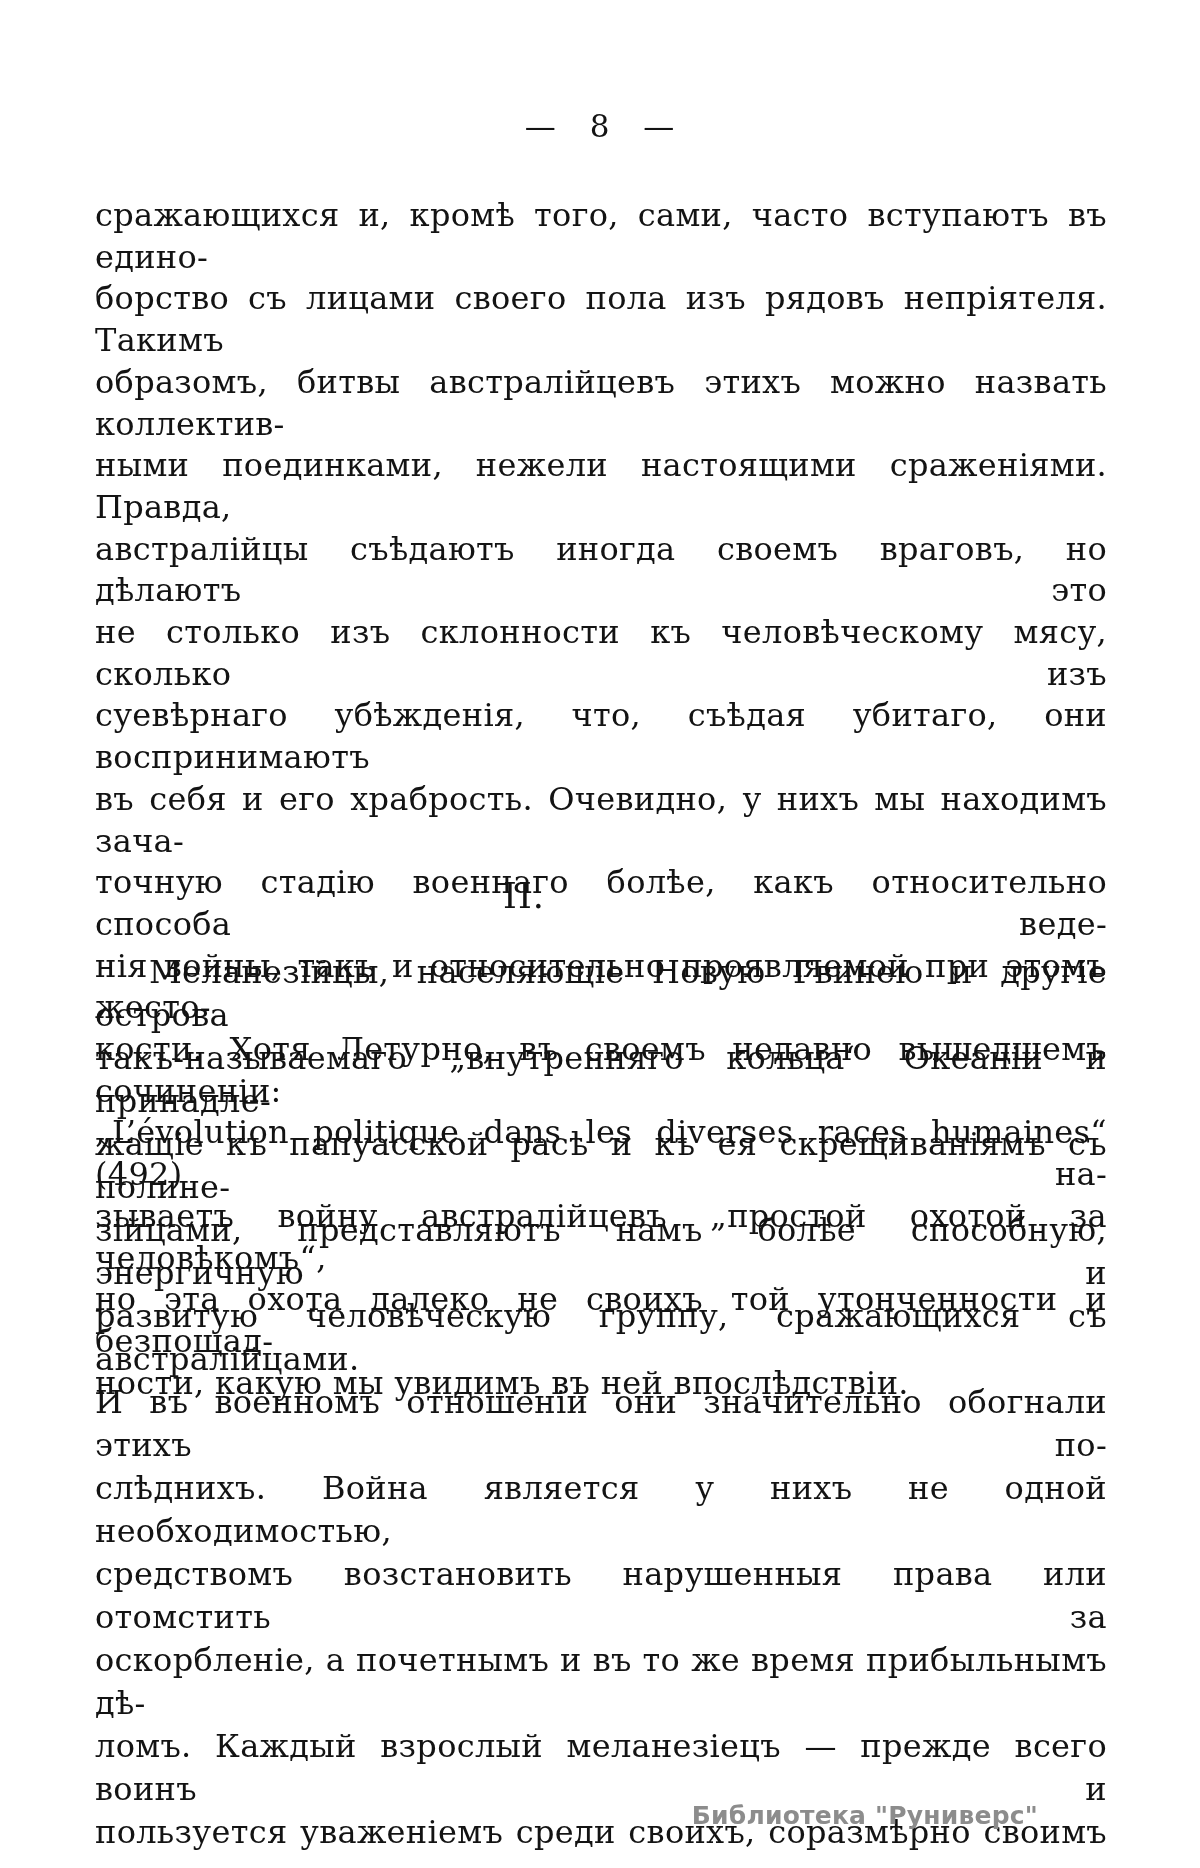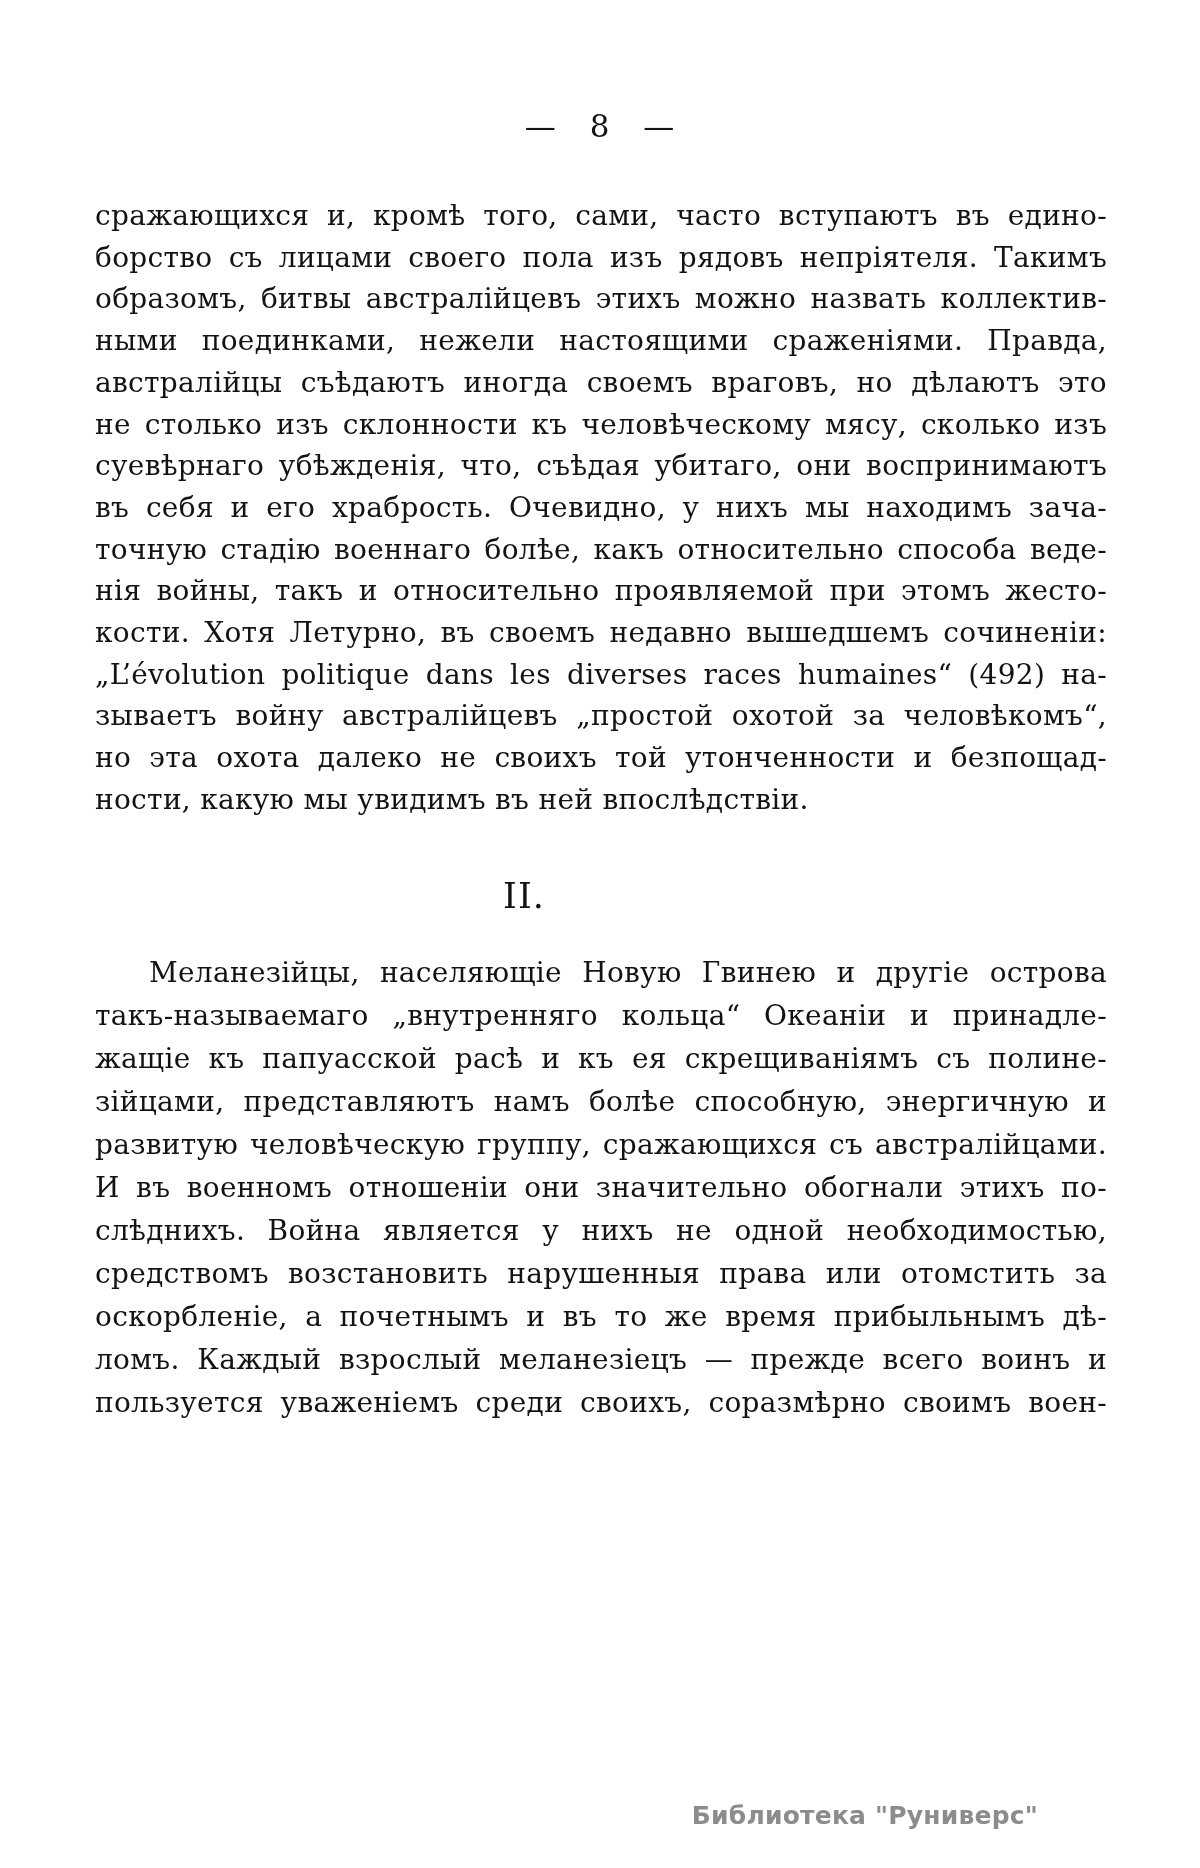--- a/index.html
+++ b/index.html
@@ -26,21 +26,21 @@
     letter-spacing: 1px;
   }
   .text-block {
     position: absolute;
     left: 95px;
     width: 1012px;
   }
   .para-1 { top: 195px; }
   .para-2 { top: 951px; }
   .line {
-    font-size: 28px;
+    font-size: 32px;
     line-height: 41.7px;
     text-align: justify;
     text-align-last: justify;
     letter-spacing: 0.3px;
   }
   .para-2 .line { line-height: 43px; }
   .para-2 .line:first-child { text-indent: 54px; }
   .line.last {
     text-align: right;
     text-align-last: left;

